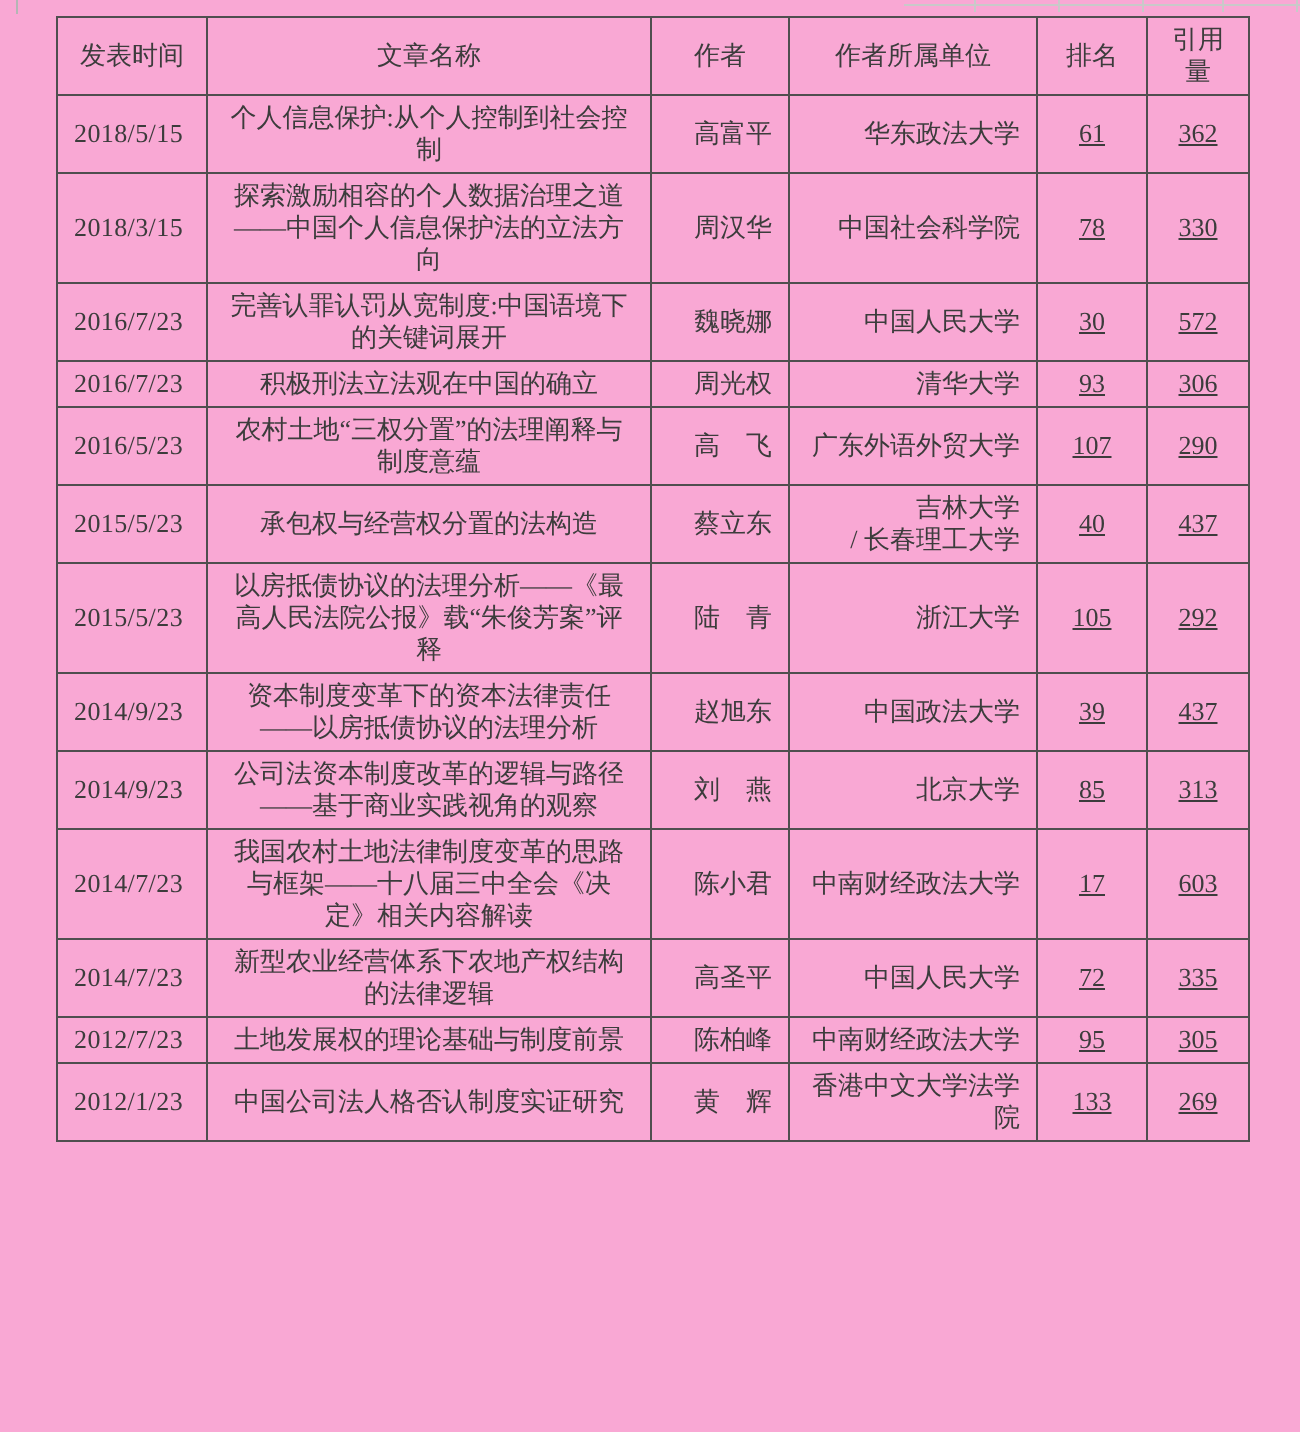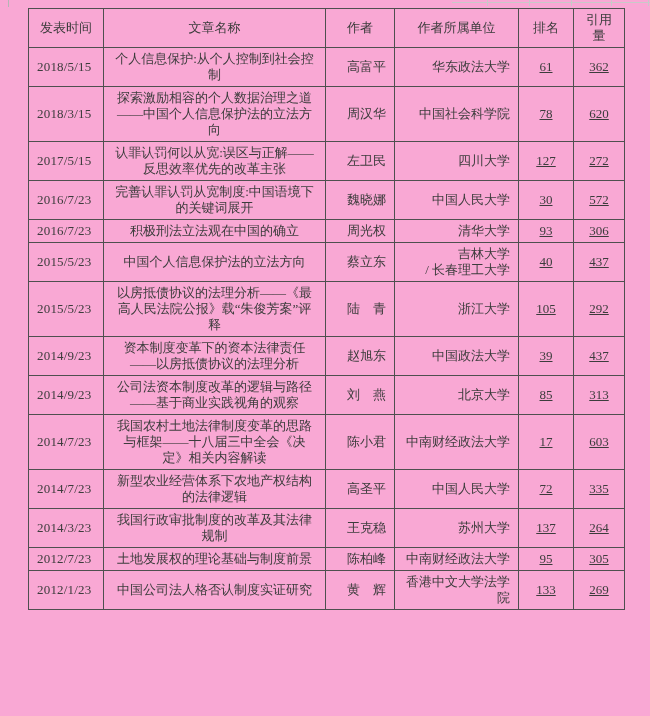--- a/index.html
+++ b/index.html
@@ -85,49 +85,49 @@
     <td class="c-aff">华东政法大学</td>
     <td class="c-rank">61</td>
     <td class="c-cite">362</td>
   </tr>
         <tr>
     <td class="c-date">2018/3/15</td>
     <td class="c-title">探索激励相容的个人数据治理之道——中国个人信息保护法的立法方向</td>
     <td class="c-author">周汉华</td>
     <td class="c-aff">中国社会科学院</td>
     <td class="c-rank">78</td>
-    <td class="c-cite">620</td>
-  </tr>
-        <tr>
-    <td class="c-date">2017/5/15</td>
-    <td class="c-title">认罪认罚何以从宽:误区与正解——反思效率优先的改革主张</td>
-    <td class="c-author">左卫民</td>
-    <td class="c-aff">四川大学</td>
-    <td class="c-rank">127</td>
-    <td class="c-cite">272</td>
+    <td class="c-cite">330</td>
   </tr>
         <tr>
     <td class="c-date">2016/7/23</td>
     <td class="c-title">完善认罪认罚从宽制度:中国语境下的关键词展开</td>
     <td class="c-author">魏晓娜</td>
     <td class="c-aff">中国人民大学</td>
     <td class="c-rank">30</td>
     <td class="c-cite">572</td>
   </tr>
         <tr>
     <td class="c-date">2016/7/23</td>
     <td class="c-title">积极刑法立法观在中国的确立</td>
     <td class="c-author">周光权</td>
     <td class="c-aff">清华大学</td>
     <td class="c-rank">93</td>
     <td class="c-cite">306</td>
   </tr>
         <tr>
+    <td class="c-date">2016/5/23</td>
+    <td class="c-title">农村土地“三权分置”的法理阐释与制度意蕴</td>
+    <td class="c-author">高　飞</td>
+    <td class="c-aff">广东外语外贸大学</td>
+    <td class="c-rank">107</td>
+    <td class="c-cite">290</td>
+  </tr>
+        <tr>
     <td class="c-date">2015/5/23</td>
-    <td class="c-title">中国个人信息保护法的立法方向</td>
+    <td class="c-title">承包权与经营权分置的法构造</td>
     <td class="c-author">蔡立东</td>
     <td class="c-aff">吉林大学
 / 长春理工大学</td>
     <td class="c-rank">40</td>
     <td class="c-cite">437</td>
   </tr>
         <tr>
     <td class="c-date">2015/5/23</td>
     <td class="c-title">以房抵债协议的法理分析——《最高人民法院公报》载“朱俊芳案”评释</td>
     <td class="c-author">陆　青</td>
@@ -161,28 +161,20 @@
   </tr>
         <tr>
     <td class="c-date">2014/7/23</td>
     <td class="c-title">新型农业经营体系下农地产权结构的法律逻辑</td>
     <td class="c-author">高圣平</td>
     <td class="c-aff">中国人民大学</td>
     <td class="c-rank">72</td>
     <td class="c-cite">335</td>
   </tr>
         <tr>
-    <td class="c-date">2014/3/23</td>
-    <td class="c-title">我国行政审批制度的改革及其法律规制</td>
-    <td class="c-author">王克稳</td>
-    <td class="c-aff">苏州大学</td>
-    <td class="c-rank">137</td>
-    <td class="c-cite">264</td>
-  </tr>
-        <tr>
     <td class="c-date">2012/7/23</td>
     <td class="c-title">土地发展权的理论基础与制度前景</td>
     <td class="c-author">陈柏峰</td>
     <td class="c-aff">中南财经政法大学</td>
     <td class="c-rank">95</td>
     <td class="c-cite">305</td>
   </tr>
         <tr>
     <td class="c-date">2012/1/23</td>
     <td class="c-title">中国公司法人格否认制度实证研究</td>

